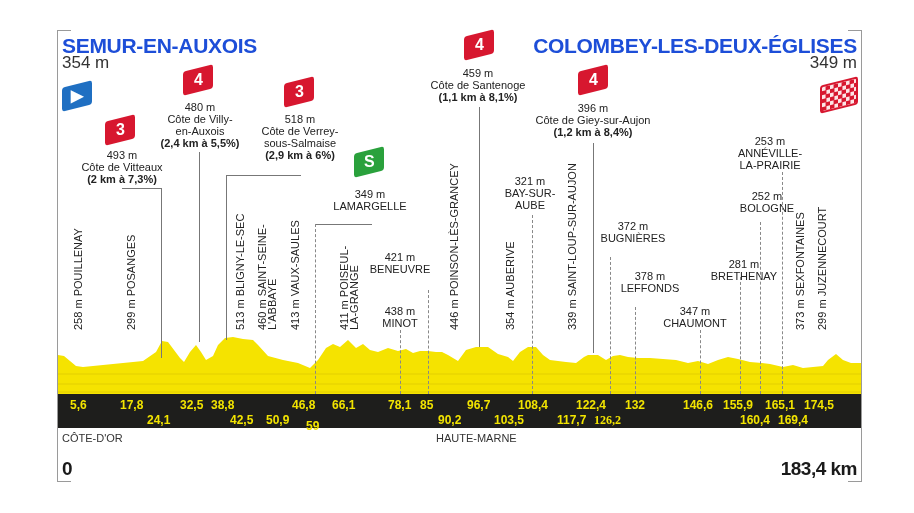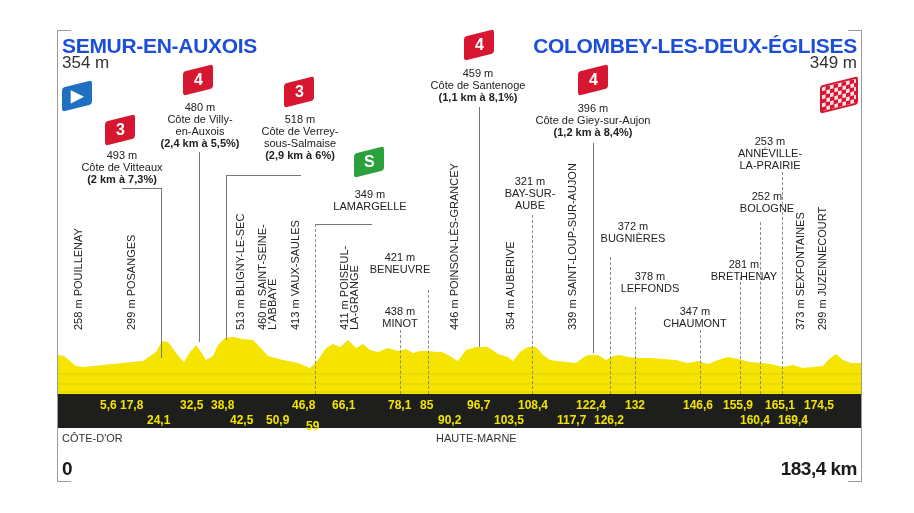--- a/index.html
+++ b/index.html
@@ -46,21 +46,21 @@
 <div class="abs" style="left:820px;top:81px;width:34px;height:24px;transform:skewY(-14deg);border:2px solid #d7172f;border-radius:3px;background:repeating-conic-gradient(#d7172f 0% 25%, #fde5e7 0% 50%) 0 0/8px 8px;"></div>
 
 <svg class="abs" style="left:58px;top:330px;" width="803" height="64">
   <path d="M0,25 L6,26 L12,31 L18,36 L25,37 L45,35 L65,33 L85,31 L98,22 L104,11 L110,12 L116,20 L122,28 L126,32 L132,22 L138,15 L143,22 L148,30 L155,26 L160,15 L167,8 L175,7 L185,9 L195,10 L200,15 L210,26 L225,30 L240,33 L252,38 L260,30 L268,18 L275,14 L282,17 L290,10 L298,18 L305,14 L312,20 L320,22 L330,18 L340,21 L348,19 L355,23 L362,21 L370,21 L378,22 L384,22 L390,25 L400,31 L408,20 L418,17 L430,17 L440,24 L450,27 L455,31 L462,22 L470,17 L478,17 L485,25 L492,30 L500,31 L508,32 L518,33 L526,27 L530,25 L540,25 L548,30 L555,26 L562,25 L570,27 L580,28 L592,28 L605,29 L618,30 L630,33 L640,31 L650,34 L660,30 L670,27 L680,29 L692,32 L704,33 L712,34 L725,37 L735,35 L745,38 L755,37 L765,36 L770,30 L778,24 L785,30 L793,33 L803,33 L803,64 L0,64 Z" fill="#f5e300"></path>
   <line x1="0" y1="44" x2="803" y2="44" stroke="#e3cf00" stroke-width="1"></line>
   <line x1="0" y1="54" x2="803" y2="54" stroke="#e3cf00" stroke-width="1"></line>
   <line x1="0" y1="62" x2="803" y2="62" stroke="#e3cf00" stroke-width="1"></line>
 </svg>
 
 <div class="abs bar"></div>
-<div class="abs km" style="left:70px;top:398px;margin-left:30px;">5,6</div>
+<div class="abs km" style="left:70px;top:398px;">5,6</div>
 <div class="abs km" style="left:120px;top:398px;">17,8</div>
 <div class="abs km" style="left:180px;top:398px;">32,5</div>
 <div class="abs km" style="left:211px;top:398px;">38,8</div>
 <div class="abs km" style="left:245px;top:398px;margin-left:47px;">46,8</div>
 <div class="abs km" style="left:306px;top:419px;">59</div>
 <div class="abs km" style="left:332px;top:398px;">66,1</div>
 <div class="abs km" style="left:388px;top:398px;">78,1</div>
 <div class="abs km" style="left:420px;top:398px;">85</div>
 <div class="abs km" style="left:467px;top:398px;">96,7</div>
 <div class="abs km" style="left:518px;top:398px;">108,4</div>
@@ -70,21 +70,21 @@
 <div class="abs km" style="left:723px;top:398px;">155,9</div>
 <div class="abs km" style="left:765px;top:398px;">165,1</div>
 <div class="abs km" style="left:804px;top:398px;">174,5</div>
 
 <div class="abs km" style="left:147px;top:413px;">24,1</div>
 <div class="abs km" style="left:230px;top:413px;text-align:right;">42,5</div>
 <div class="abs km" style="left:266px;top:413px;">50,9</div>
 <div class="abs km" style="left:438px;top:413px;">90,2</div>
 <div class="abs km" style="left:494px;top:413px;">103,5</div>
 <div class="abs km" style="left:557px;top:413px;">117,7</div>
-<div class="abs km" style="left:594px;top:413px;">126,2</div>
+<div class="abs km" style="left:594px;top:413px;font-family:Liberation Serif, serif;">126,2</div>
 <div class="abs km" style="left:740px;top:413px;">160,4</div>
 <div class="abs km" style="left:778px;top:413px;">169,4</div>
 
 <div class="abs region" style="left:62px;top:432px;">CÔTE-D'OR</div>
 <div class="abs region" style="left:436px;top:432px;">HAUTE-MARNE</div>
 <div class="abs dist" style="left:62px;top:458px;">0</div>
 <div class="abs dist" style="right:57px;top:458px;">183,4 km</div>
 
 <div class="abs badge" style="left:105px;top:118px;background:#d7172f;"><span>3</span></div>
 <div class="abs lbl" style="left:72px;top:149px;width:100px;">

